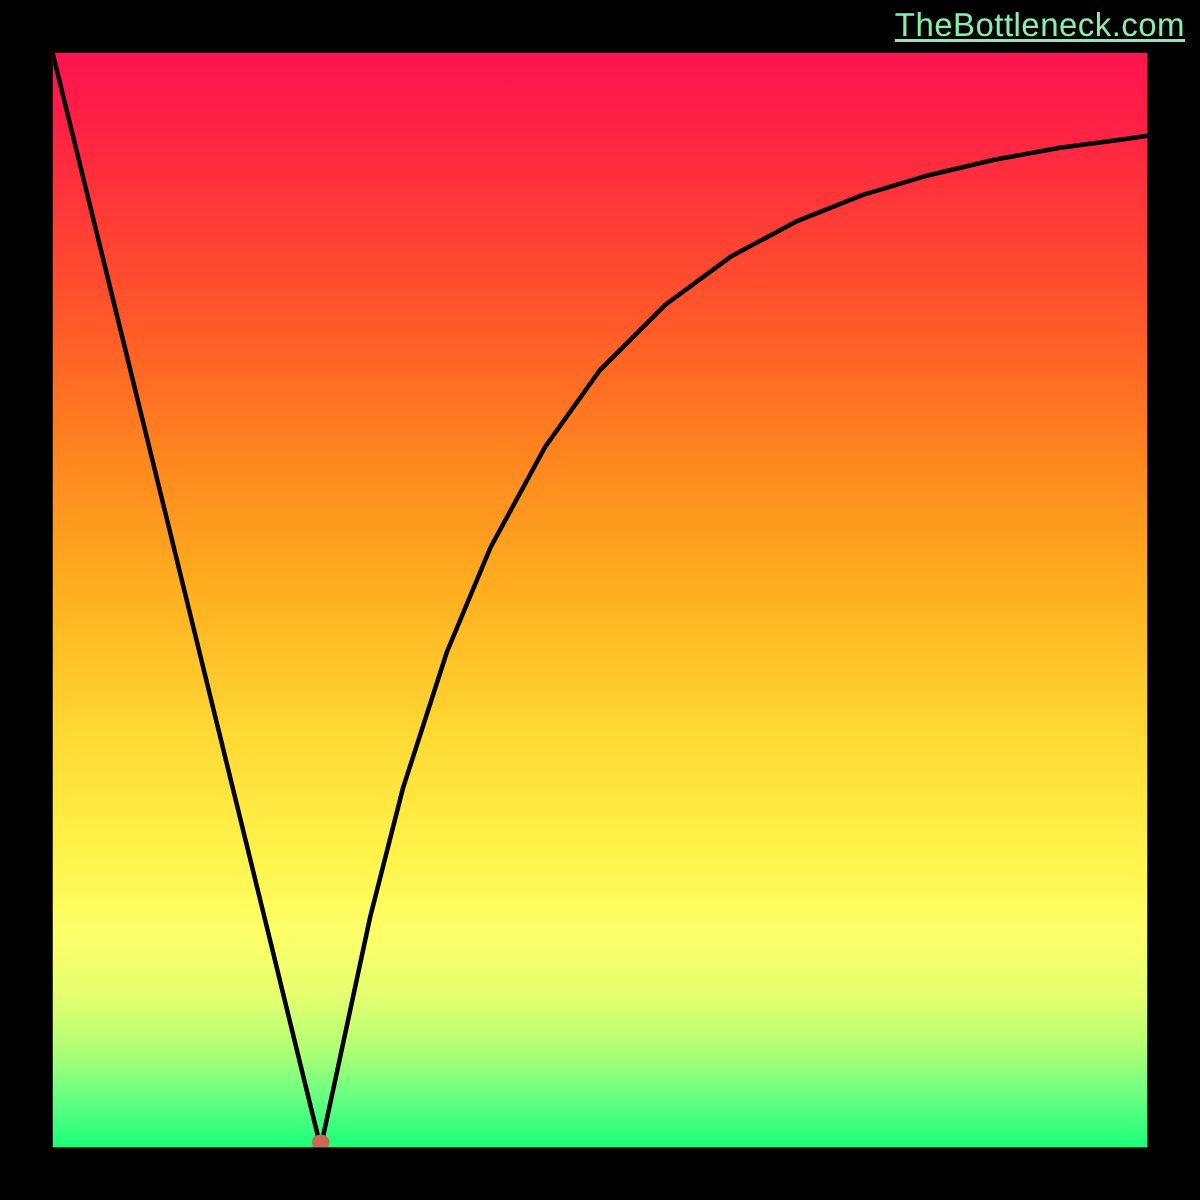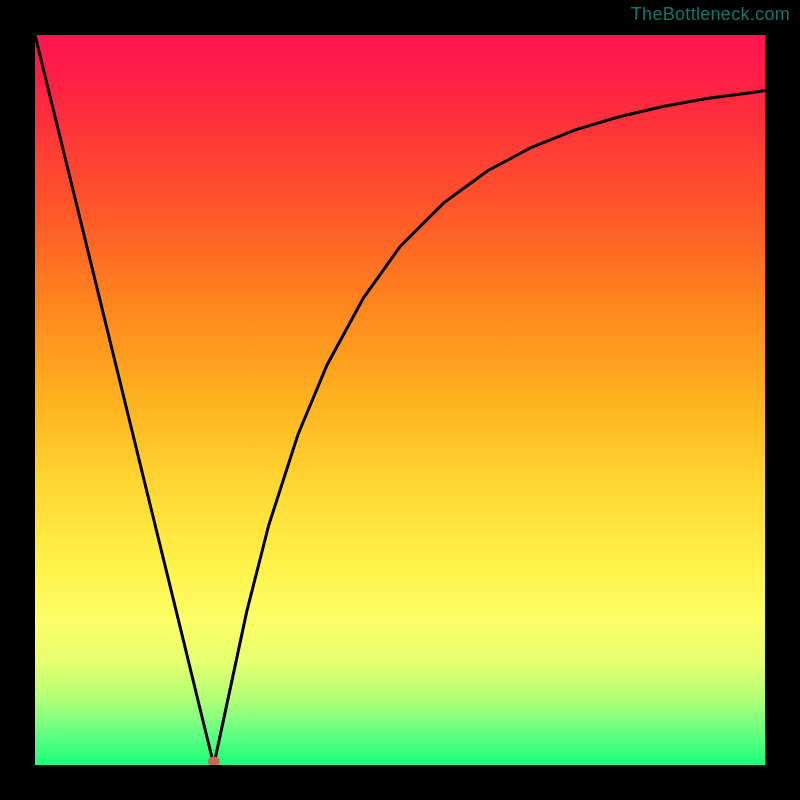--- a/index.html
+++ b/index.html
@@ -14,25 +14,26 @@
   .frame {
     position: relative;
     width: 800px;
     height: 800px;
     background: #000;
   }
   .attribution {
     position: absolute;
     top: 4px;
     right: 10px;
-    font-size: 18px;
-    color: #0f766e;
+    font-size: 22px;
+    color: #86efac;
     letter-spacing: 0.3px;
     font-weight: 500;
     user-select: text;
+    text-decoration: underline;
   }
   .plot {
     position: absolute;
     left: 35px;
     top: 35px;
     width: 730px;
     height: 730px;
     overflow: hidden;
     
   }

